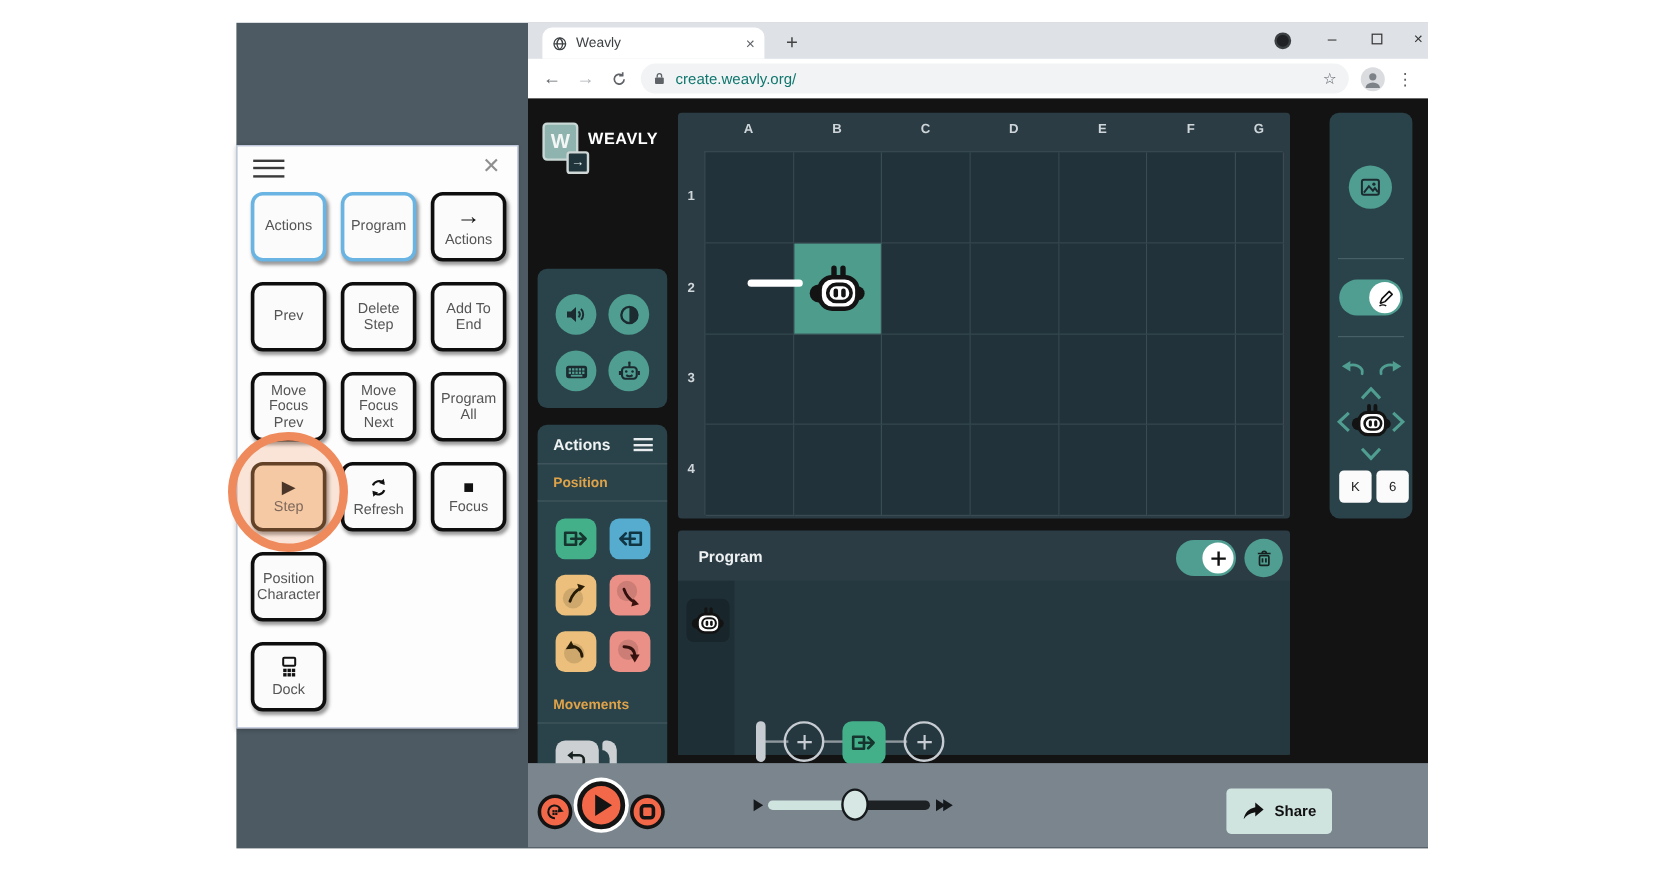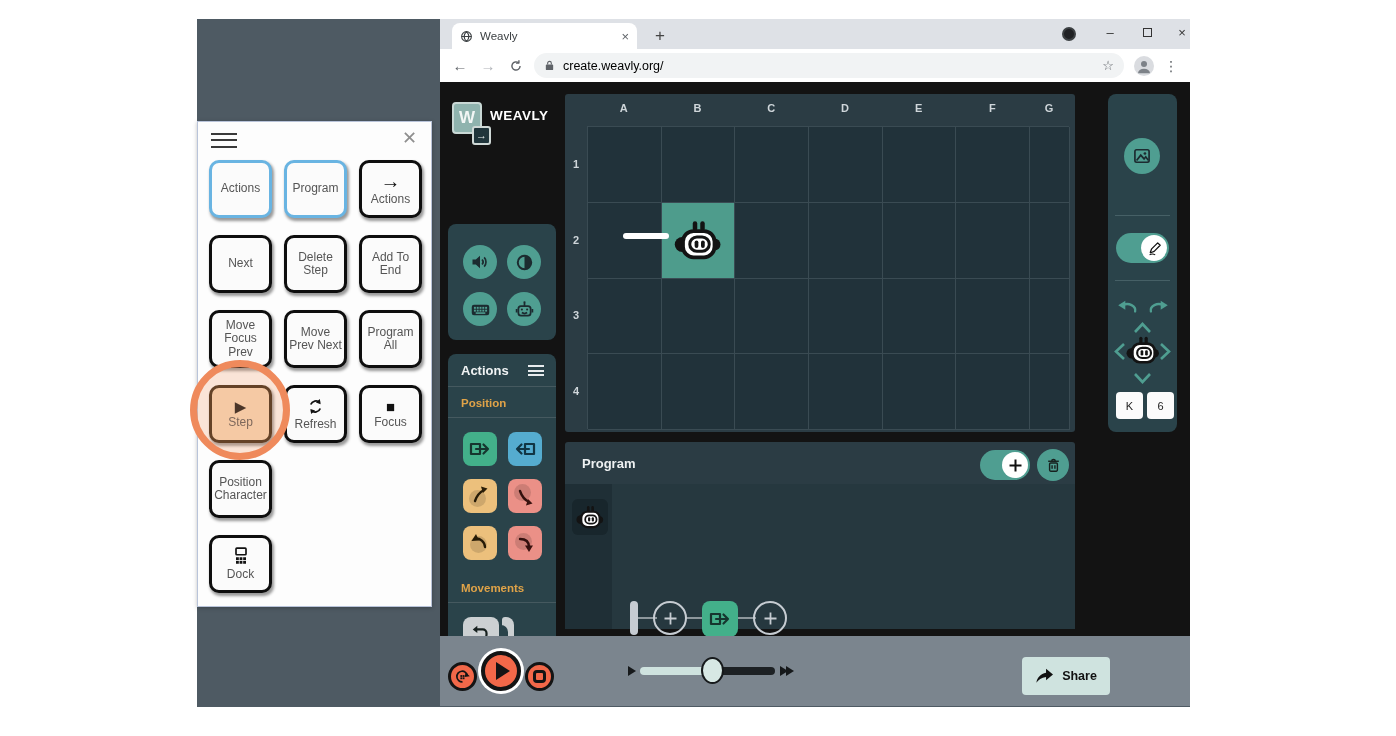--- a/index.html
+++ b/index.html
@@ -16,21 +16,21 @@
   .tab-title { font-size:11.5px; color:#3c4043; flex:1; }
   .tab-close { color:#5f6368; font-size:13px; }
   .newtab { position:absolute; left:210px; top:7px; font-size:17px; color:#444; width:20px; text-align:center; }
   .profile-dot { position:absolute; left:622px; top:8px; width:14px; height:14px; border-radius:50%; background:#202124; border:2px solid #3c4043; }
   .win-btn { position:absolute; top:2px; width:30px; height:24px; text-align:center; font-size:13px; color:#333; line-height:24px; }
   .win-max i { display:inline-block; width:9px; height:9px; border:1px solid #333; margin-top:7px; }
   .toolbar { position:absolute; left:0; top:30px; width:750px; height:33px; background:#fff; display:flex; align-items:center; }
   .nav-ic { font-size:15px; color:#5f6368; width:28px; text-align:center; }
   .nav-ic.dim { color:#b0b3b8; }
   .omnibox { position:relative; margin-left:4px; width:590px; height:25px; background:#f1f3f4; border-radius:13px; display:flex; align-items:center; padding:0 10px; gap:8px; }
-  .url { font-size:12.5px; color:#000000; flex:1; }
+  .url { font-size:12.5px; color:#0f766e; flex:1; }
   .star { font-size:13px; color:#5f6368; }
   .avatar { width:20px; height:20px; border-radius:50%; background:#dadce0; margin-left:10px; position:relative; overflow:hidden; }
   .avatar svg { position:absolute; left:2px; top:2px; }
   .dots { font-size:14px; color:#5f6368; margin-left:10px; }
 
   
   .app { position:absolute; left:0; top:63px; width:750px; height:554px; background:#131313; }
   .panel { background:#2a434a; border-radius:8px; position:absolute; }
   .tealbtn { width:34px; height:34px; border-radius:50%; background:#4f9e91; display:flex; align-items:center; justify-content:center; }
 
@@ -508,33 +508,33 @@
           <span>Actions</span>
         </div>
       <div class="spbtn blue">
           <span>Program</span>
         </div>
       <div class="spbtn">
         <span class="glyph" style="font-size:20px;font-weight:bold">→</span>
         <span>Actions</span>
       </div>
       <div class="spbtn">
-          <span>Next</span>
+          <span>Prev</span>
         </div>
       <div class="spbtn">
           <span>Delete Step</span>
         </div>
       <div class="spbtn">
           <span>Add To End</span>
         </div>
       <div class="spbtn">
           <span>Move Focus Prev</span>
         </div>
       <div class="spbtn">
-          <span>Move Prev Next</span>
+          <span>Move Focus Next</span>
         </div>
       <div class="spbtn">
           <span>Program All</span>
         </div>
       <div class="spbtn peach">
         <span class="glyph">▶</span>
         <span>Step</span>
       </div>
       <div class="spbtn">
         <span class="glyph">

